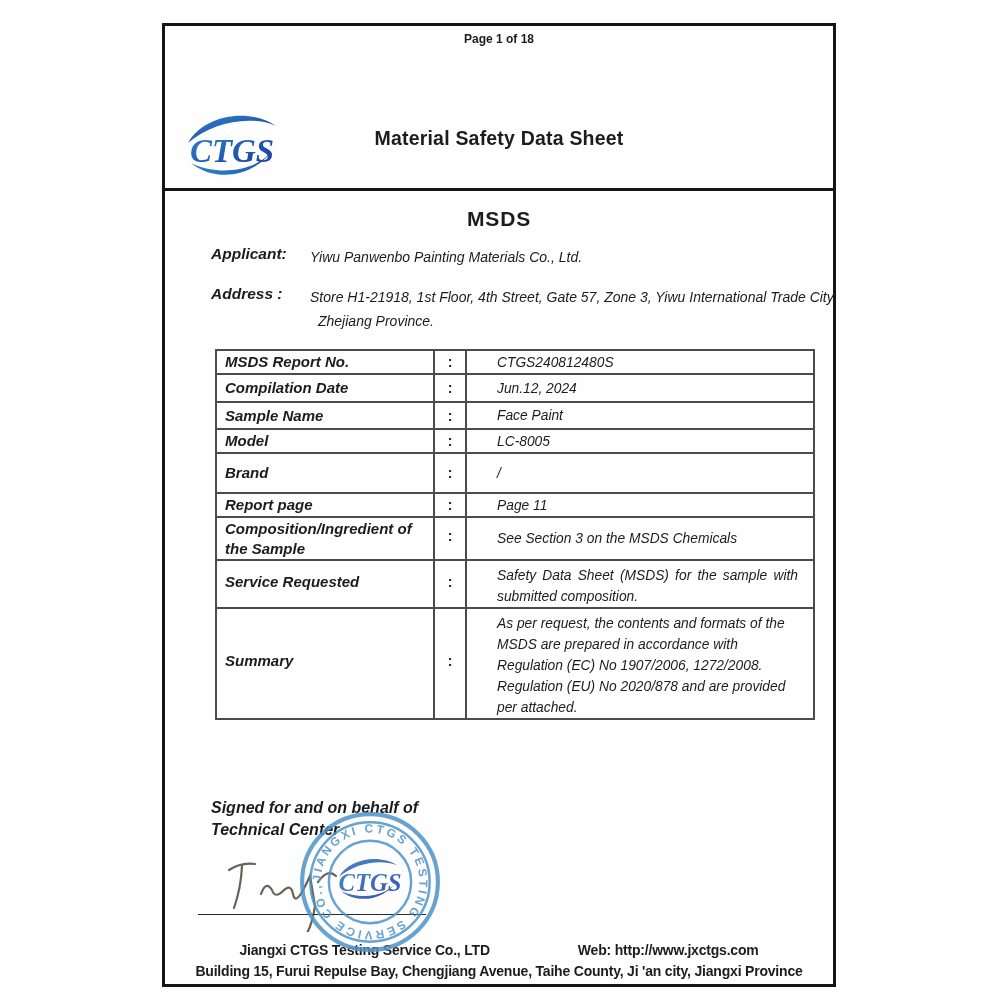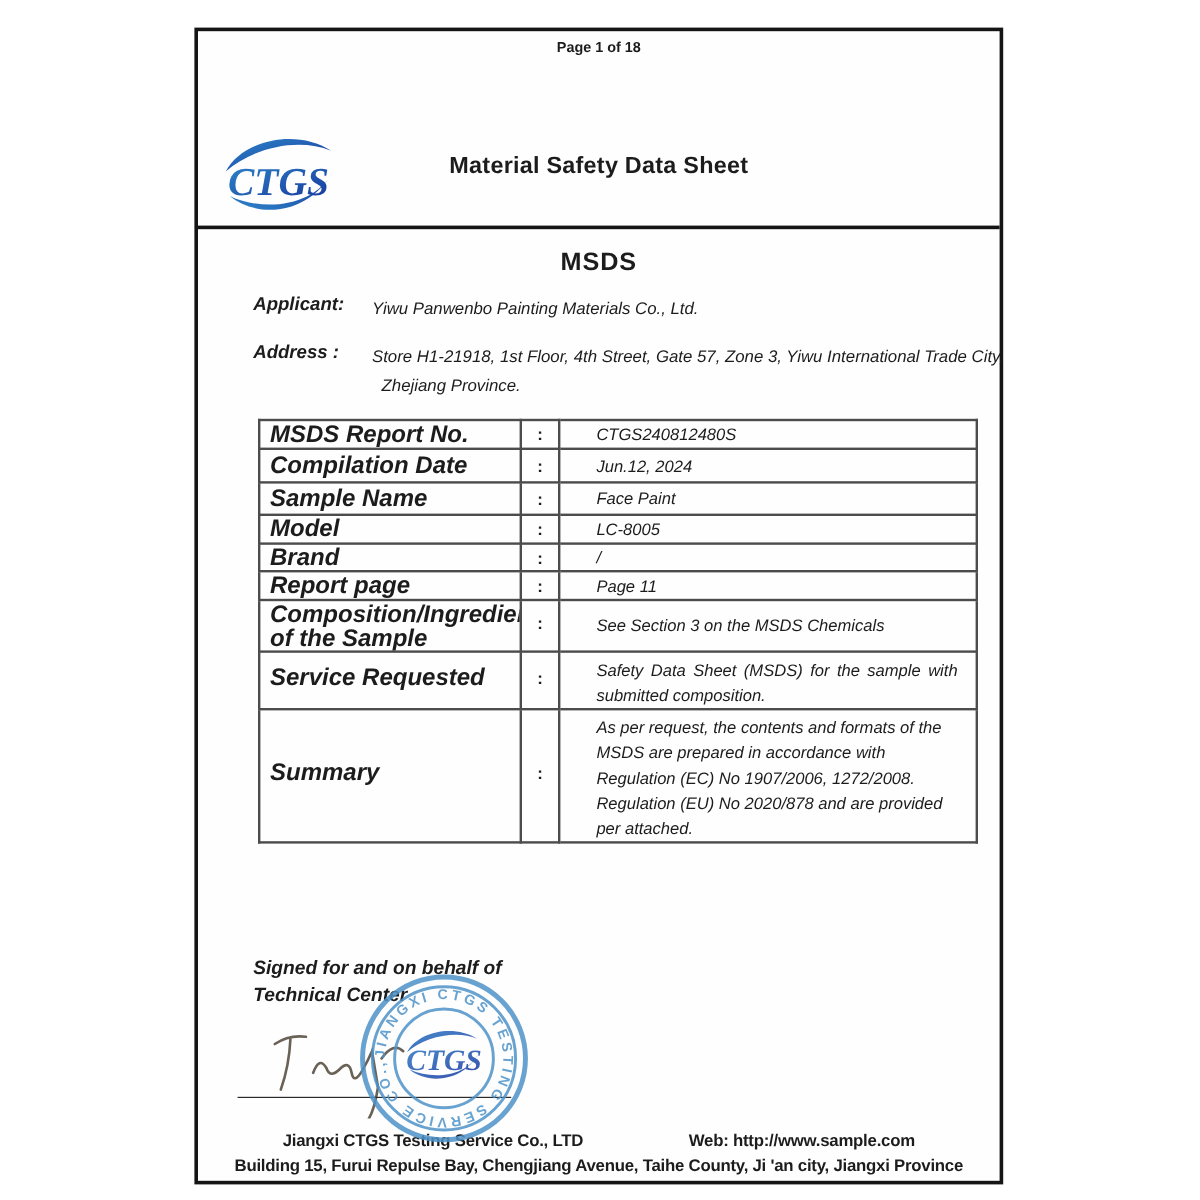--- a/index.html
+++ b/index.html
@@ -44,21 +44,21 @@
     border-collapse:collapse; table-layout:fixed;
   }
   table.msds td {
     border:2px solid #4c4c4c; vertical-align:middle;
     overflow:hidden;
   }
   col.c-label { width:218px; }
   col.c-colon { width:32px; }
   col.c-value { width:348px; }
   td.label {
-    font-weight:bold; font-style:italic; font-size:20px;
+    font-weight:bold; font-style:italic; font-size:15px;
     padding-left:8px; line-height:20px;
   }
   td.colon { text-align:center; font-weight:bold; font-size:14px; }
   td.value {
     font-style:italic; font-size:13.8px; padding-left:30px; padding-right:15px;
     line-height:21px; white-space:pre-line;
   }
   td.va-bottom { vertical-align:bottom; padding-bottom:5px; }
   td.va-top { vertical-align:top; padding-top:4px;margin-left:24px; }
   td.justify { text-align:justify; }
@@ -143,21 +143,21 @@
     <tr style="height:27px">
       <td class="label">Sample Name</td>
       <td class="colon">:</td>
       <td class="value">Face Paint</td>
     </tr>
     <tr style="height:24px">
       <td class="label">Model</td>
       <td class="colon">:</td>
       <td class="value">LC-8005</td>
     </tr>
-    <tr style="height:23px">
+    <tr style="height:40px">
       <td class="label">Brand</td>
       <td class="colon">:</td>
       <td class="value">/</td>
     </tr>
     <tr style="height:24px">
       <td class="label">Report page</td>
       <td class="colon">:</td>
       <td class="value">Page 11</td>
     </tr>
     <tr style="height:43px">
@@ -215,18 +215,18 @@
     <g>
       <path d="M40,65 C49,48 78,42 97,54 C80,47 55,52 40,65 Z" fill="url(#sg1)"></path>
       <path d="M42,79 C58,92 86,88 98,66 C89,84 62,88 42,79 Z" fill="url(#sg1)"></path>
       <text x="70" y="79" text-anchor="middle" font-family="Liberation Serif, serif" font-weight="bold" font-style="italic" font-size="24" fill="url(#sg1)">CTGS</text>
     </g>
   </svg>
 
   <div class="footer">
     <div class="footer-line1">
       <span>Jiangxi CTGS Testing Service Co., LTD</span>
-      <span>Web: http://www.sample.com</span>
+      <span>Web: http://www.jxctgs.com</span>
     </div>
     <div>Building 15, Furui Repulse Bay, Chengjiang Avenue, Taihe County, Ji 'an city, Jiangxi Province</div>
   </div>
 
 </div>
 
 </body></html>

